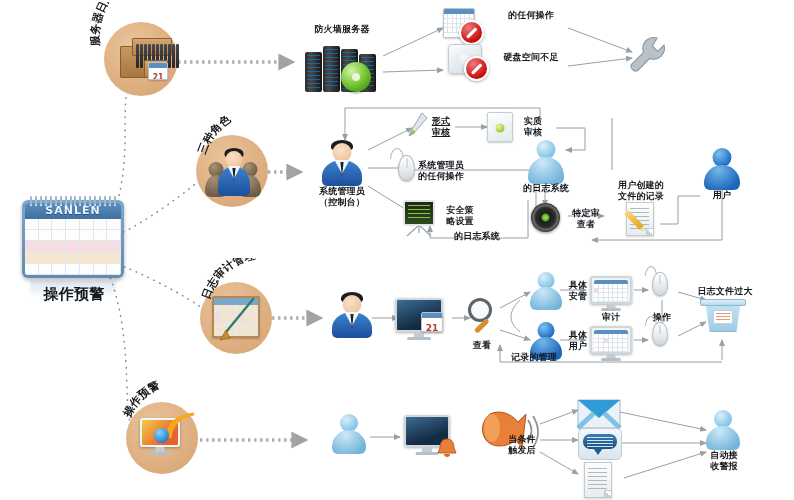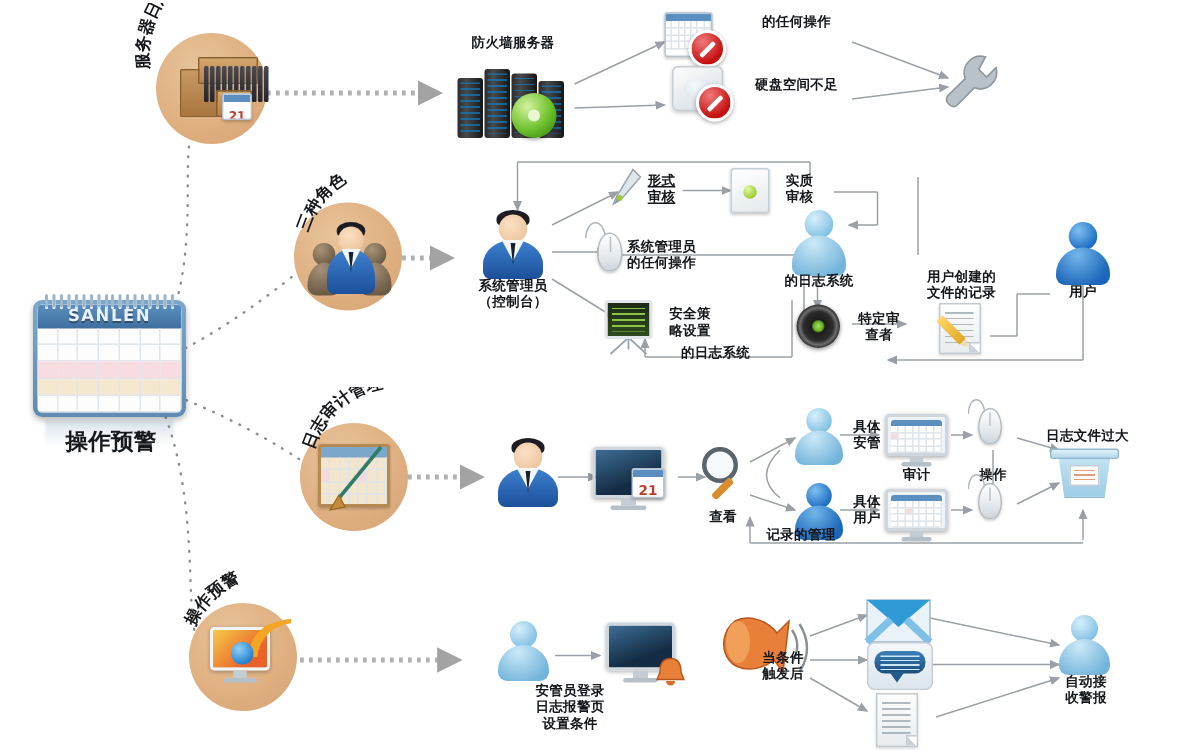--- a/index.html
+++ b/index.html
@@ -936,21 +936,20 @@
 
   <div class="monitor" style="position:absolute; left:404px; top:415px;">
     <div class="scr" style="width:46px; height:32px;"></div>
     <div class="stand" style="top:32px; width:10px; height:5px;"></div>
     <div class="base" style="top:37px; width:23px; height:3px;"></div>
     <svg width="22" height="22" style="position:absolute; left:32px; top:22px;">
       <path d="M11,2 C6,2 4,6 4,11 L2,16 L20,16 L18,11 C18,6 16,2 11,2 Z" fill="#e8803a" stroke="#b8551a" stroke-width=".9"></path>
       <path d="M8,17 a3,3 0 0 0 6,0" fill="#d96e2a"></path>
     </svg>
   </div>
-  <div class="lbl" style="left:340px; top:456px; width:80px;">安管员登录<br>日志报警页<br>设置条件</div>
 
   <div class="node" style="left:478px; top:408px;">
     <svg width="62" height="48" viewBox="0 0 62 48">
       <path d="M12,6 C4,12 2,24 8,32 C14,40 28,40 38,32 L44,40 L48,6 L40,14 C32,4 20,2 12,6 Z" fill="#e8803a" stroke="#b8551a" stroke-width="1"></path>
       <ellipse cx="14" cy="20" rx="8" ry="14" fill="#f6a964" opacity=".75"></ellipse>
       <path d="M50,12 q7,10 0,22 M55,8 q10,16 0,32" stroke="#8a8f94" stroke-width="1.6" fill="none"></path>
     </svg>
   </div>
   <div class="lbl" style="left:500px; top:434px; width:44px;">当条件<br>触发后</div>
 

